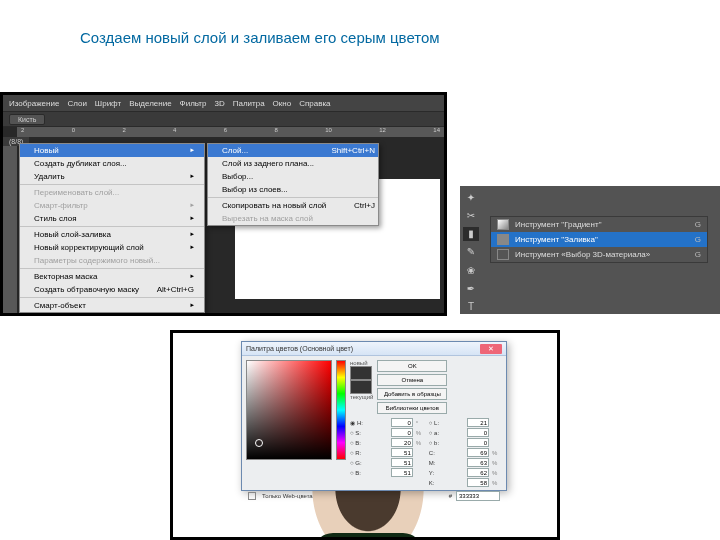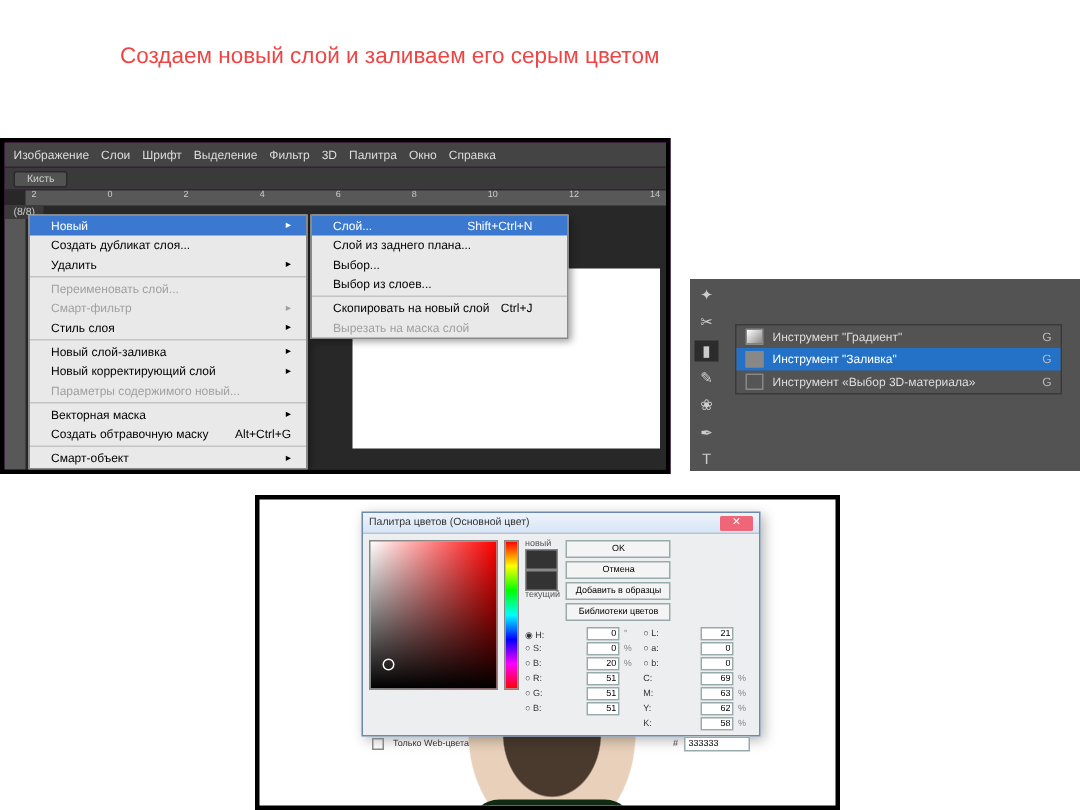--- a/index.html
+++ b/index.html
@@ -1,17 +1,17 @@
 <!DOCTYPE html>
 <html><head>
 <meta charset="utf-8">
 <style>
   * { box-sizing: border-box; margin: 0; padding: 0; }
   body { font-family: "Segoe UI", Tahoma, Arial, sans-serif; background: #fff; width: 720px; height: 540px; overflow: hidden; position: relative; }
-  .caption { position: absolute; left: 80px; top: 28px; font-size: 15px; color: #ef4444; width: 380px; line-height: 1.3; }
+  .caption { position: absolute; left: 80px; top: 28px; font-size: 15px; color: #0369a1; width: 380px; line-height: 1.3; }
 
   
   .shot1 { position: absolute; left: 0; top: 92px; width: 447px; height: 224px; border: 3px solid #000; background: #701a75; overflow: hidden; }
   .menubar { height: 16px; background: #444; display: flex; align-items: center; padding: 0 6px; gap: 8px; font-size: 8px; color: #ddd; }
   .menubar span { cursor: default; }
   .toolbar2 { height: 16px; background: #3a3a3a; border-top: 1px solid #2a2a2a; border-bottom: 1px solid #2a2a2a; display: flex; align-items: center; padding: 0 6px; font-size: 7px; color: #ccc; gap: 4px; }
   .toolbar2 .chip { background: #535353; border: 1px solid #2a2a2a; padding: 1px 8px; border-radius: 2px; }
   .canvas-area { position: relative; height: calc(100% - 32px); background: #282828; }
   .ruler-top { position: absolute; left: 14px; right: 0; top: 0; height: 10px; background: #585858; display: flex; justify-content: space-between; padding: 0 4px; font-size: 6px; color: #ccc; }
   .ruler-left { position: absolute; left: 0; top: 10px; width: 14px; bottom: 0; background: #585858; font-size: 6px; color: #ccc; text-align: center; }
@@ -19,21 +19,21 @@
   .white-doc { position: absolute; left: 232px; top: 52px; width: 205px; height: 120px; background: #fff; }
 
   .context1 { position: absolute; left: 16px; top: 16px; width: 186px; background: #e9e9e9; border: 1px solid #8a8a8a; font-size: 8px; box-shadow: 2px 2px 5px rgba(0,0,0,0.4); }
   .context1 .row { padding: 2px 10px 2px 14px; display: flex; justify-content: space-between; color: #000; }
   .context1 .row.hl { background: #3b79d1; color: #fff; }
   .context1 .row.dis { color: #a0a0a0; }
   .context1 .sep { height: 1px; background: #c4c4c4; margin: 1px 0; }
   .context1 .arrow::after { content: "▸"; font-size: 7px; }
 
   .context2 { position: absolute; left: 204px; top: 16px; width: 172px; background: #e9e9e9; border: 1px solid #8a8a8a; font-size: 8px; box-shadow: 2px 2px 5px rgba(0,0,0,0.4); }
-  .context2 .row { padding: 2px 23px 2px 14px; display: flex; justify-content: space-between; color: #000; }
+  .context2 .row { padding: 2px 3px 2px 14px; display: flex; justify-content: space-between; color: #000; }
   .context2 .row.hl { background: #3b79d1; color: #fff; }
   .context2 .row.dis { color: #a0a0a0; }
   .context2 .sep { height: 1px; background: #c4c4c4; margin: 1px 0; }
 
   
   .shot2 { position: absolute; right: 0; top: 186px; width: 260px; height: 128px; background: #535353; }
   .tooliconcol { position: absolute; left: 0; top: 0; width: 22px; height: 128px; background: #535353; display: flex; flex-direction: column; align-items: center; padding-top: 4px; gap: 4px; }
   .tooliconcol .ti { width: 16px; height: 16px; font-size: 10px; color: #ccc; display: flex; align-items: center; justify-content: center; }
   .tooliconcol .ti.sel { background: #2c2c2c; }
   .fly { position: absolute; left: 30px; top: 30px; width: 218px; background: #535353; border: 1px solid #3a3a3a; font-size: 8px; }

